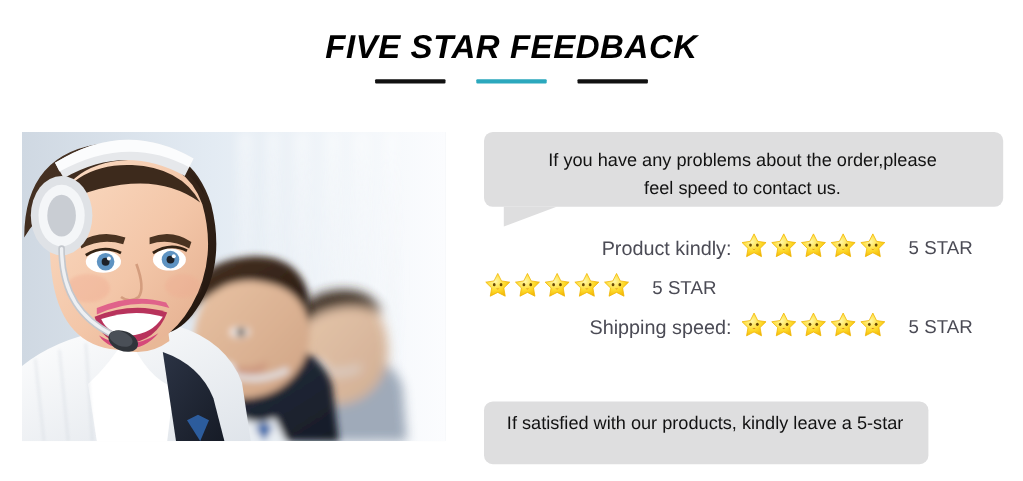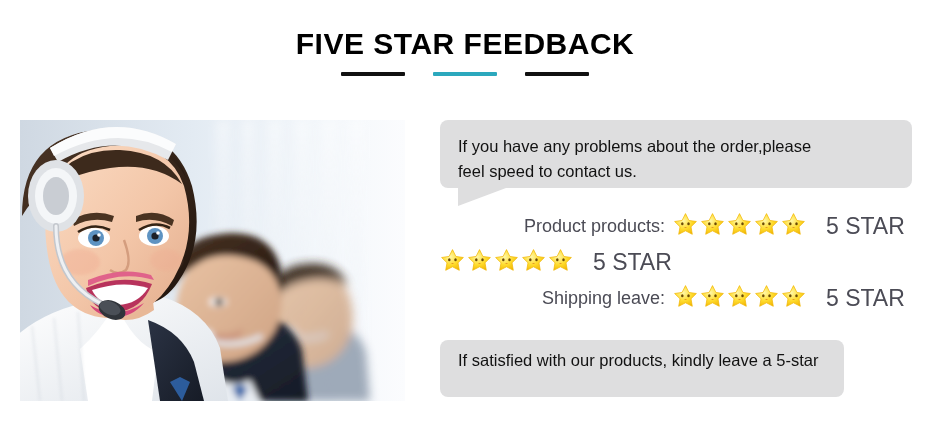--- a/index.html
+++ b/index.html
@@ -22,20 +22,21 @@
     left: 0;
     top: 26px;
     width: 930px;
     text-align: center;
     font-family: "Liberation Sans", sans-serif;
     font-weight: bold;
     font-size: 30px;
     letter-spacing: 0.5px;
     color: #000000;
     line-height: 36px;
+    font-style: italic;
   }
   #title-rules {
     position: absolute;
     left: 0;
     top: 72px;
     width: 930px;
     display: flex;
     justify-content: center;
     align-items: center;
     gap: 28px;
@@ -65,40 +66,41 @@
   
   .bubble {
     position: absolute;
     background: #dededf;
     border-radius: 8px;
     box-sizing: border-box;
     color: #121212;
     font-size: 16.5px;
     line-height: 25px;
     padding: 14px 20px 14px 18px;
+    text-align: center;
   }
   #bubble-top {
     left: 440px;
     top: 120px;
     width: 472px;
     height: 68px;
   }
   #bubble-top .tail {
     position: absolute;
     left: 18px;
     top: 100%;
     width: 0;
     height: 0;
     border-style: solid;
     border-width: 0 0 18px 48px;
     border-color: transparent transparent transparent #dededf;
   }
   #bubble-bottom {
     left: 440px;
-    top: 340px;
+    top: 365px;
     width: 404px;
     height: 57px;
     padding: 8px 20px 8px 18px;
   }
   .bubble-line { display: block; white-space: pre; }
 
   
   #ratings {
     position: absolute;
     left: 440px;
@@ -119,21 +121,21 @@
     white-space: nowrap;
   }
   .stars {
     display: flex;
     align-items: center;
     gap: 2px;
     width: 135px;
   }
   .star-icon { display: block; }
   .rating-value {
-    font-size: 23px;
+    font-size: 17px;
     color: #4b4b55;
     padding-left: 18px;
     white-space: nowrap;
   }
 </style>
 </head>
 <body>
 
 <div id="page-title">FIVE STAR FEEDBACK</div>
 
@@ -291,21 +293,21 @@
 
 <div class="bubble" id="bubble-top">
   <span class="bubble-line">If you have any problems about the order,please</span>
   <span class="bubble-line">feel speed to contact us.</span>
   <span class="tail"></span>
 </div>
 
 <div id="ratings">
 
   <div class="rating-row">
-    <span class="rating-label">Product products:</span>
+    <span class="rating-label">Product kindly:</span>
     <span class="stars">
       <span class="star-icon"><svg width="25" height="25" viewBox="0 0 25 25">
             <defs>
               <radialGradient id="sg1" cx="40%" cy="35%" r="70%">
                 <stop offset="0%" stop-color="#fff7a8"></stop>
                 <stop offset="55%" stop-color="#ffdc2e"></stop>
                 <stop offset="100%" stop-color="#f2b705"></stop>
               </radialGradient>
             </defs>
             <path d="M12.5 1.6 L15.9 8.4 L23.4 9.5 L18 14.8 L19.3 22.3 L12.5 18.8 L5.7 22.3 L7 14.8 L1.6 9.5 L9.1 8.4 Z" fill="url(#sg1)" stroke="#f0b400" stroke-width=".7" stroke-linejoin="round"></path>
@@ -371,21 +373,21 @@
             <path d="M12.5 1.6 L15.9 8.4 L23.4 9.5 L18 14.8 L19.3 22.3 L12.5 18.8 L5.7 22.3 L7 14.8 L1.6 9.5 L9.1 8.4 Z" fill="url(#sg1)" stroke="#f0b400" stroke-width=".7" stroke-linejoin="round"></path>
             <ellipse cx="9.3" cy="11.8" rx="1.25" ry="1.5" fill="#6b4a06"></ellipse>
             <ellipse cx="15.5" cy="11.8" rx="1.25" ry="1.5" fill="#6b4a06"></ellipse>
             <path d="M10.8 15 q1.7 2.1 3.4 0 q-1.7 1 -3.4 0Z" fill="#c2410c"></path>
           </svg></span>
     </span>
     <span class="rating-value">5 STAR</span>
   </div>
 
   <div class="rating-row">
-    <span class="rating-label">Shipping leave:</span>
+    <span class="rating-label">Shipping speed:</span>
     <span class="stars">
       <span class="star-icon"><svg width="25" height="25" viewBox="0 0 25 25">
             <path d="M12.5 1.6 L15.9 8.4 L23.4 9.5 L18 14.8 L19.3 22.3 L12.5 18.8 L5.7 22.3 L7 14.8 L1.6 9.5 L9.1 8.4 Z" fill="url(#sg1)" stroke="#f0b400" stroke-width=".7" stroke-linejoin="round"></path>
             <ellipse cx="9.3" cy="11.8" rx="1.25" ry="1.5" fill="#6b4a06"></ellipse>
             <ellipse cx="15.5" cy="11.8" rx="1.25" ry="1.5" fill="#6b4a06"></ellipse>
             <path d="M10.8 15 q1.7 2.1 3.4 0 q-1.7 1 -3.4 0Z" fill="#c2410c"></path>
           </svg></span>
       <span class="star-icon"><svg width="25" height="25" viewBox="0 0 25 25">
             <path d="M12.5 1.6 L15.9 8.4 L23.4 9.5 L18 14.8 L19.3 22.3 L12.5 18.8 L5.7 22.3 L7 14.8 L1.6 9.5 L9.1 8.4 Z" fill="url(#sg1)" stroke="#f0b400" stroke-width=".7" stroke-linejoin="round"></path>
             <ellipse cx="9.3" cy="11.8" rx="1.25" ry="1.5" fill="#6b4a06"></ellipse>

